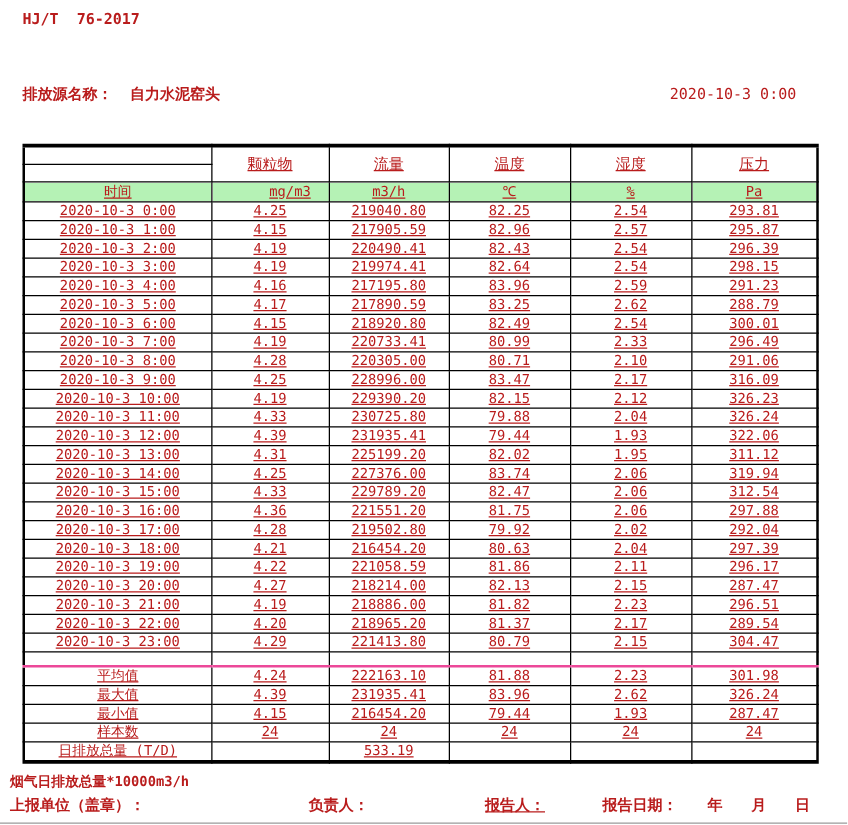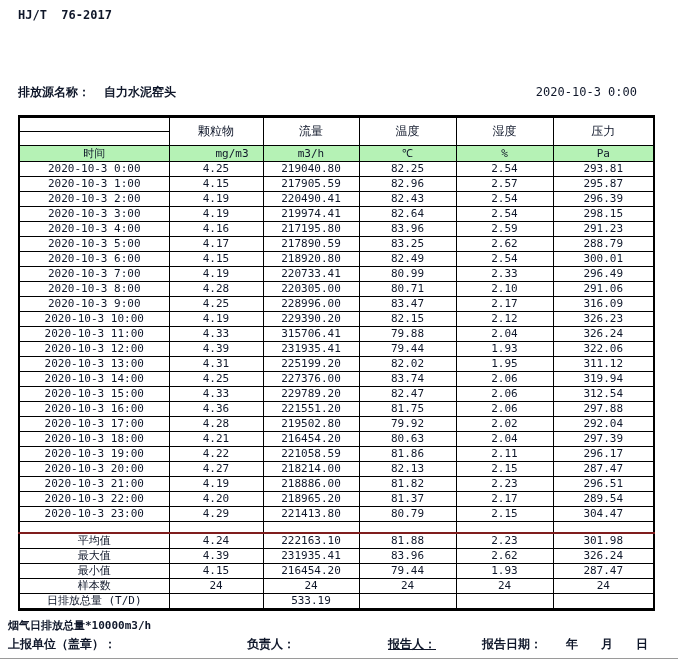--- a/index.html
+++ b/index.html
@@ -1,54 +1,54 @@
 <!DOCTYPE html>
 <html><head>
 <meta charset="utf-8">
 <style>
   html,body { margin:0; padding:0; background:#ffffff; }
   .page {
     position:relative; width:678px; height:660px; background:#ffffff;
-    font-family:"DejaVu Sans", sans-serif; color:#0f172a; overflow:hidden;
+    font-family:"DejaVu Sans", sans-serif; color:#b91c1c; overflow:hidden;
   }
   .std {
     position:absolute; left:18px; top:8px;
     font-size:12px; font-weight:bold; white-space:pre;
     font-family:"DejaVu Sans Mono", monospace;
   }
   .title {
     position:absolute; left:0; top:31px; width:100%;
     text-align:center; font-size:15px; font-weight:bold; letter-spacing:1px;
   }
-  .meta { position:absolute; left:18px; top:84px; width:642px; font-size:12px; }
+  .meta { position:absolute; left:18px; top:67px; width:642px; font-size:12px; }
   .meta .src-label { font-weight:bold; }
   .meta .src-name  { font-weight:bold; margin-left:14px; }
   .meta .report-time {
     position:absolute; right:23px; top:1px; font-weight:normal;
     font-family:"DejaVu Sans Mono", monospace; font-size:12px;
   }
   table.report {
     position:absolute; left:18px; top:115px;
     border-collapse:collapse; table-layout:fixed; width:635px;
-    border:2px solid #000; border-top:3px solid #000; border-bottom:3px solid #000;
+    border:2px solid #000; border-top:3px solid #000; border-bottom:3px solid #000;text-decoration:underline;
   }
   table.report td, table.report th {
     border:1px solid #000; padding:0; margin:0;
     text-align:center; vertical-align:middle;
     font-size:11px; font-weight:normal; line-height:1.05;
     font-family:"DejaVu Sans Mono", monospace;
     overflow:hidden; white-space:nowrap;
   }
   tr.header-split td { height:13px; }
   tr.header-split th { font-family:"DejaVu Sans", sans-serif; font-size:12px; }
   tr.unit-row td { height:15px;margin-left:36px; }
   tr.data-row td { height:14px; }
   tr.spacer-row td { height:10px; }
   tr.summary-row td { height:14px; }
-  tr.summary-sep td { border-top:2px solid #7f1d1d; }
+  tr.summary-sep td { border-top:2px solid #ec4899; }
   td.time-cell, td.summary-label-cell { font-family:"DejaVu Sans Mono", monospace; }
   .note {
     position:absolute; left:8px; top:618px;
     font-size:11px; font-weight:bold;
     font-family:"DejaVu Sans Mono", monospace;
     text-align:center;
   }
   .sign-row { position:absolute; left:0; top:636px; width:558px; height:18px; font-size:12px; font-weight:bold; }
   .sign-row span { position:absolute; white-space:nowrap; }
   .sign-unit   { left:8px; }
@@ -188,21 +188,21 @@
           <td class="time-cell">2020-10-3 10:00</td>
           <td>4.19</td>
           <td>229390.20</td>
           <td>82.15</td>
           <td>2.12</td>
           <td>326.23</td>
         </tr>
         <tr class="data-row">
           <td class="time-cell">2020-10-3 11:00</td>
           <td>4.33</td>
-          <td>315706.41</td>
+          <td>230725.80</td>
           <td>79.88</td>
           <td>2.04</td>
           <td>326.24</td>
         </tr>
         <tr class="data-row">
           <td class="time-cell">2020-10-3 12:00</td>
           <td>4.39</td>
           <td>231935.41</td>
           <td>79.44</td>
           <td>1.93</td>

